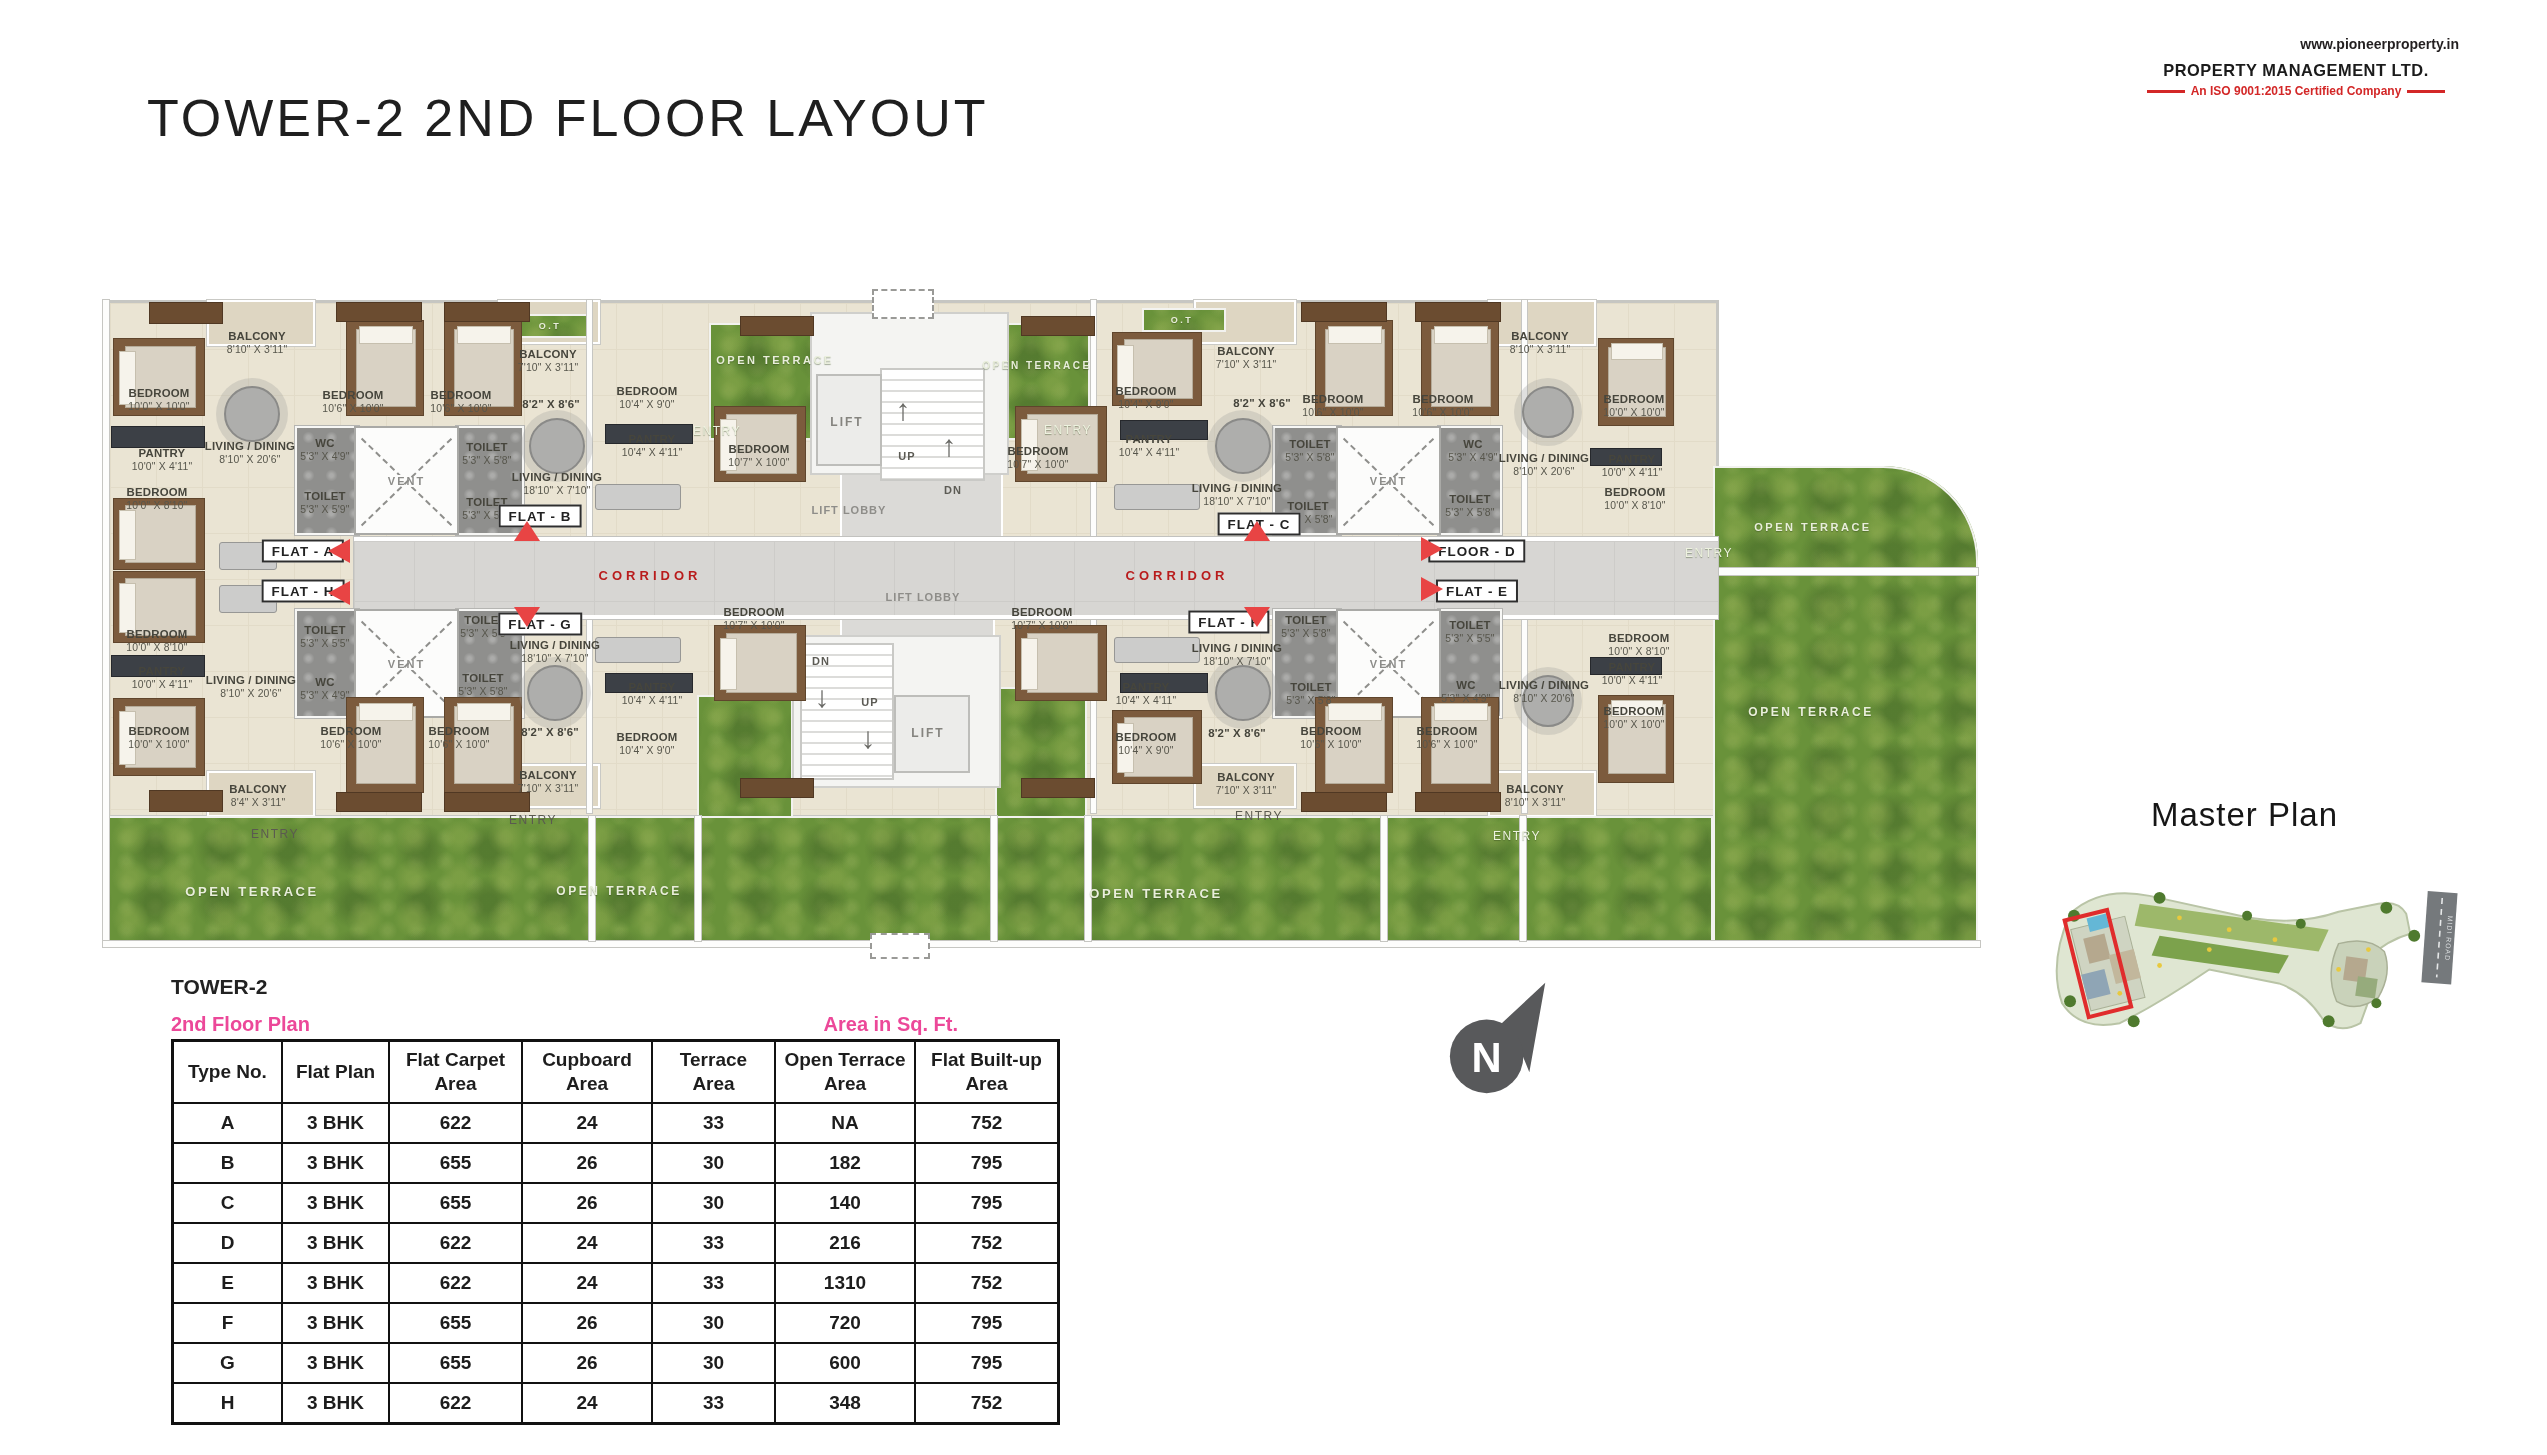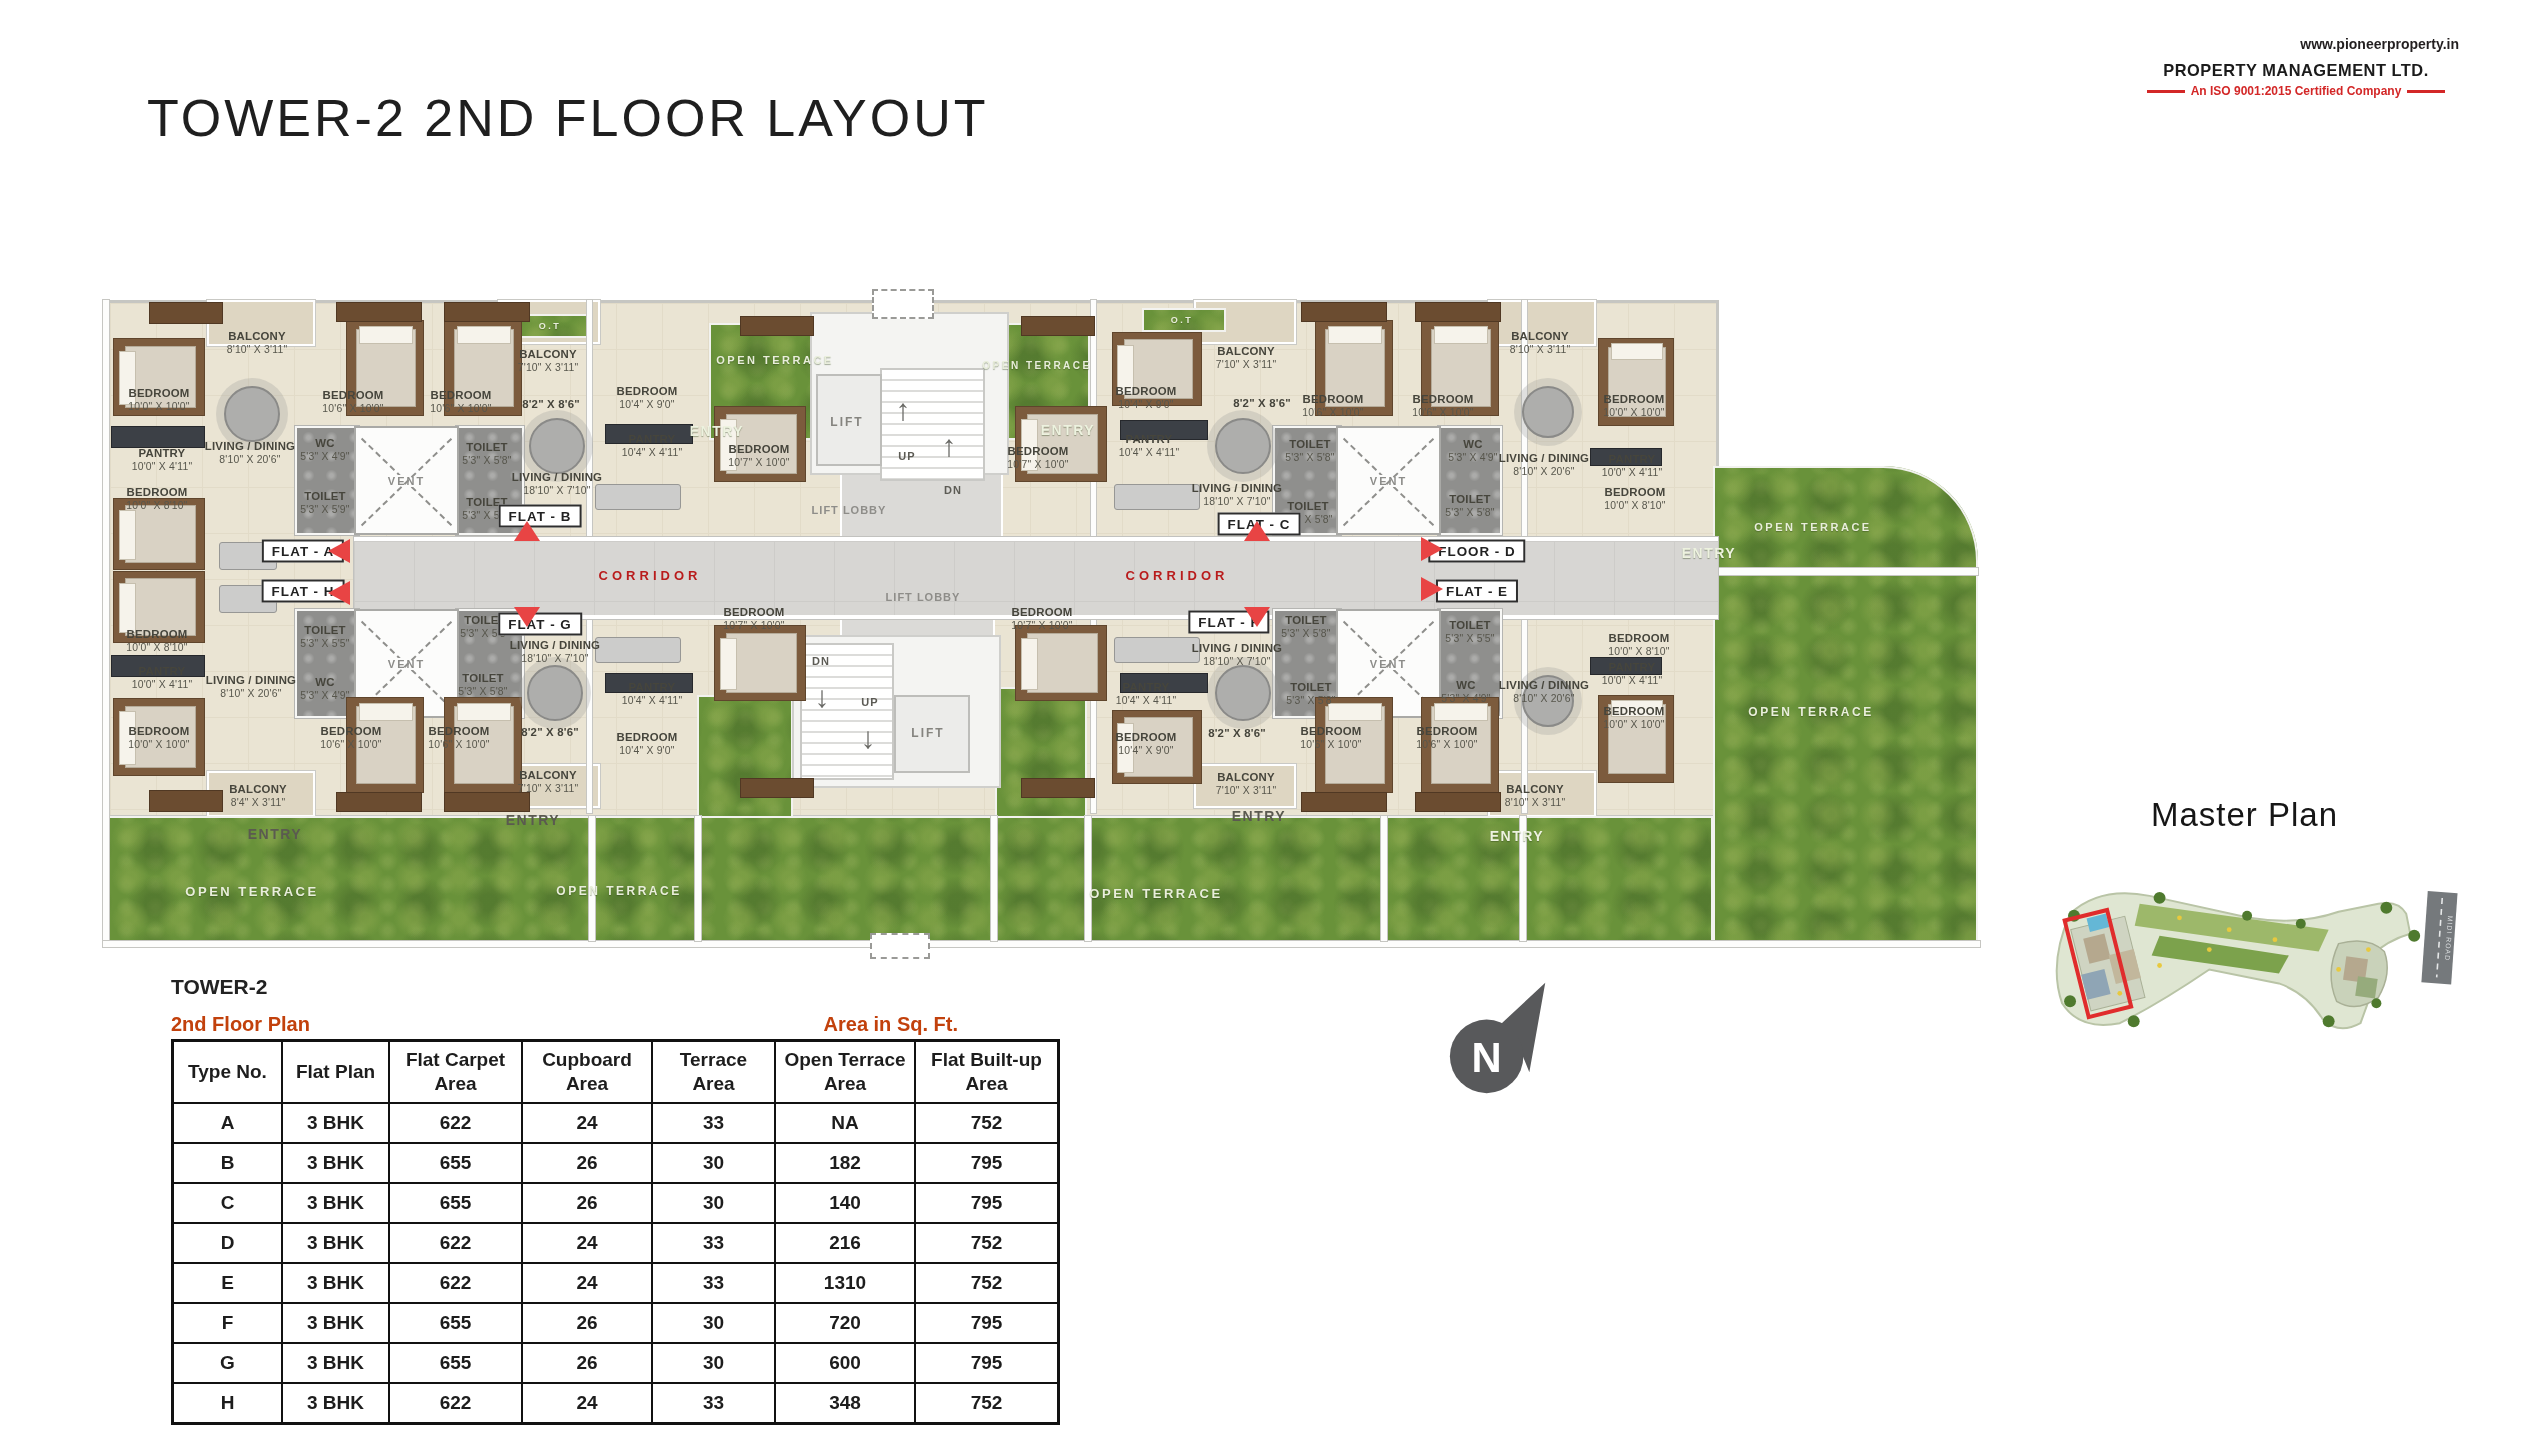--- a/index.html
+++ b/index.html
@@ -51,21 +51,21 @@
   .vent span{position:absolute;left:50%;top:50%;transform:translate(-50%,-50%);
      background:#fcfcfb;padding:0 3px;font-size:11px;letter-spacing:2px;color:#8c8c89;font-weight:700;}
   .dashbox{position:absolute;background:#fff;border:2px dashed #9a9a97;}
 
   
   .room-label{position:absolute;transform:translate(-50%,-50%);text-align:center;white-space:nowrap;
      color:#46453c;font-size:11.4px;font-weight:700;line-height:1.2;letter-spacing:0.2px;z-index:40;}
   .room-label .rd{display:block;font-size:10.4px;font-weight:400;color:#57564c;}
   .area-label{position:absolute;transform:translate(-50%,-50%);white-space:nowrap;color:#e9eedb;
      font-weight:700;letter-spacing:2.5px;z-index:40;text-shadow:0 1px 1px rgba(40,60,20,.4);}
-  .entry-label{position:absolute;transform:translate(-50%,-50%);font-size:14px;font-weight:700;
+  .entry-label{position:absolute;transform:translate(-50%,-50%);font-size:12px;font-weight:400;
      letter-spacing:1.5px;z-index:40;}
   .entry-dark{color:#5b5a50;} .entry-light{color:#edf2df;text-shadow:0 1px 1px rgba(40,60,20,.4);}
   .flat-tag{position:absolute;transform:translate(-50%,-50%);background:#fff;border:2px solid #2e2e2e;
      padding:2px 8px;font-size:13.4px;font-weight:700;letter-spacing:1px;color:#222;z-index:50;white-space:nowrap;}
   .core-label{position:absolute;transform:translate(-50%,-50%);white-space:nowrap;z-index:40;font-weight:700;}
   .lbl-corridor{font-size:13px;color:#b91c1c;letter-spacing:4px;}
   .lbl-lift{font-size:12px;color:#85847f;letter-spacing:2px;}
   .lbl-lobby{font-size:11px;color:#8e8d89;letter-spacing:1px;}
   .lbl-updn{font-size:11px;color:#5c5b55;letter-spacing:1px;}
   .stair-arrow{font-size:30px;color:#6a6a66;font-weight:400;}
@@ -83,21 +83,21 @@
   .bed-v .bp{top:5%;left:16%;height:17%;width:68%;background:#f6f3eb;border:1px solid #c6bfae;}
   .tblr{position:absolute;border-radius:50%;background:#aeaeac;border:2px solid #8a8a88;
      box-shadow:0 0 0 8px rgba(158,158,155,.3);z-index:30;}
   .sofa{position:absolute;background:#cccccb;border:1px solid #979795;border-radius:3px;z-index:30;}
   .ward{position:absolute;background:#6b4c30;border:1px solid #503823;z-index:30;}
   .counter{position:absolute;background:#3c4046;border:1px solid #26282c;z-index:30;}
 
   
   #tower-name{position:absolute;left:171px;top:975px;font-size:21px;font-weight:700;color:#222;}
   #plan-caption{position:absolute;left:171px;top:1013px;width:787px;display:flex;
-     justify-content:space-between;font-size:20px;font-weight:700;color:#c2410c;}
+     justify-content:space-between;font-size:20px;font-weight:700;color:#ec4899;}
   #area-table{position:absolute;left:171px;top:1039px;border-collapse:collapse;
      font-size:19px;font-weight:700;color:#1d1d1d;}
   #area-table th,#area-table td{border:2.5px solid #111;text-align:center;padding:0 6px;}
   #area-table thead th{height:60px;line-height:1.25;font-weight:700;}
   #area-table td{height:38px;}
   #area-table{border:3px solid #111;}
 
   
   #compass{position:absolute;left:1433px;top:963px;width:149px;height:149px;}
 

